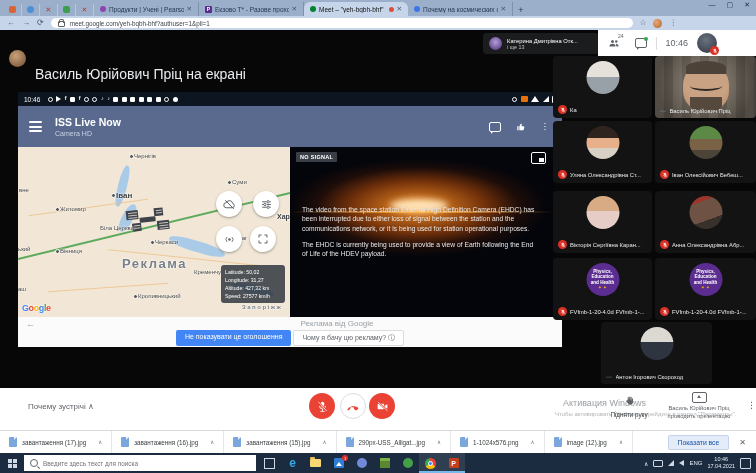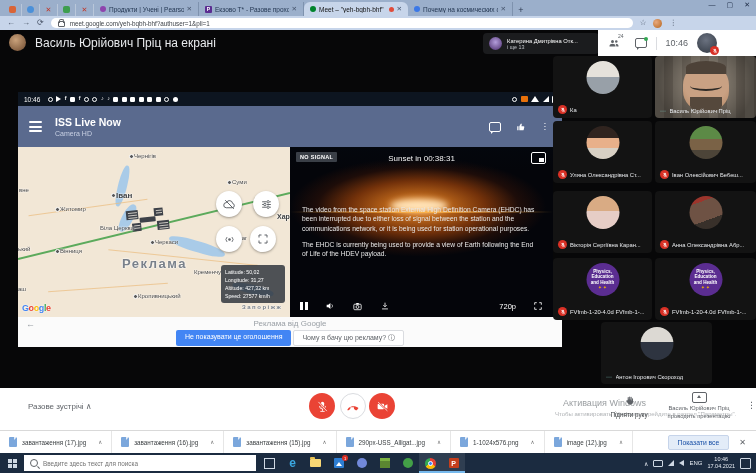--- a/index.html
+++ b/index.html
@@ -38,21 +38,21 @@
   .sup24{font-size:5px;color:#5f6368;position:relative;top:-4px;left:-2px;}
   .chatic{width:10px;height:8px;border:1.2px solid #5f6368;border-radius:2px;position:relative;}
   .chatic::after{content:"";position:absolute;left:1px;bottom:-3px;border-left:3px solid #5f6368;border-bottom:3px solid transparent;}
   .chatic .gdot{position:absolute;right:-2.5px;top:-2.5px;width:4.5px;height:4.5px;border-radius:50%;background:#34A853;}
   .vsep{width:1px;height:13px;background:#dadce0;}
   .hclock{font-size:9px;color:#5f6368;}
   .self{width:20px;height:20px;border-radius:50%;background:radial-gradient(circle at 45% 35%,#6b7280,#2f3640);position:relative;flex:none;}
   .badge-red{position:absolute;right:-2px;bottom:-2px;width:9px;height:9px;background:#D93025;border-radius:50%;display:flex;align-items:center;justify-content:center;}
   .presenter-banner{position:absolute;left:9px;top:4px;display:flex;align-items:center;gap:9px;}
   .pb-av{width:17px;height:17px;border-radius:50%;background:radial-gradient(circle at 40% 35%,#caa27b,#6e4a2f);}
-  .pb-text{font-size:12px;color:#E8EAED;}
+  .pb-text{font-size:14px;color:#E8EAED;margin-top:32px;}
   .viewers-pill{position:absolute;left:483px;top:3px;width:116px;height:21px;border-radius:4px;background:rgba(28,29,32,.95);display:flex;align-items:center;gap:5px;padding:0 6px;box-sizing:border-box;}
   .vp-av{width:13px;height:13px;border-radius:50%;background:radial-gradient(circle at 50% 40%,#b39ddb,#4a2c6b);flex:none;}
   .vp-name{font-size:5.8px;color:#fff;white-space:nowrap;overflow:hidden;width:86px;}
   .vp-more{font-size:5.4px;color:#bdc1c6;}
 
   
   .tile{position:absolute;background:#131313;border-radius:4px;overflow:hidden;}
   .tile .av{position:absolute;left:50%;top:5px;transform:translateX(-50%);width:33px;height:33px;border-radius:50%;overflow:hidden;}
   .tile .nrow{position:absolute;left:5px;right:3px;bottom:4px;display:flex;align-items:center;gap:3px;}
   .tile .nm{font-size:5.8px;color:#e8eaed;white-space:nowrap;overflow:hidden;text-overflow:ellipsis;}
@@ -126,21 +126,21 @@
   .vmsg{position:absolute;left:12px;top:58px;width:236px;color:#e8e8e8;font-size:6.7px;line-height:1.38;}
   .vmsg p{margin:0 0 7px;}
   .vctl{position:absolute;left:0;bottom:2px;width:100%;height:18px;display:flex;align-items:center;padding:0 10px;gap:17px;box-sizing:border-box;}
   .pause{display:flex;gap:2.5px;}
   .pause i{width:2.5px;height:8px;background:#fff;display:block;}
   .vq{margin-left:auto;font-size:7.5px;color:#fff;}
 
   
   .adbar{height:30px;background:#FBFBFB;position:relative;}
   .ad-back{position:absolute;left:8px;top:2px;font-size:9px;color:#9aa0a6;}
-  .ad-label{position:absolute;left:0;top:2px;width:100%;text-align:center;font-size:8px;color:#9aa0a6;}
+  .ad-label{position:absolute;left:0;top:2px;width:100%;text-align:center;font-size:8px;color:#9aa0a6;padding-left:47px;}
   .ad-buttons{position:absolute;left:0;top:13px;width:100%;display:flex;justify-content:center;gap:2px;}
   .ad-blue{background:#4285F4;color:#fff;font-size:7px;padding:3px 9px;border-radius:2px;}
   .ad-white{background:#fff;color:#5f6368;font-size:7px;padding:2px 8px;border:1px solid #dadce0;border-radius:2px;}
 
   
   .meet-bottom{position:absolute;left:0;top:358px;width:756px;height:42px;background:#fff;}
   .details{position:absolute;left:28px;top:14px;font-size:8px;color:#5f6368;}
   .callbtn{position:absolute;top:5px;width:26px;height:26px;border-radius:50%;display:flex;align-items:center;justify-content:center;}
   .callbtn.red{background:#EA4335;}
   .callbtn.white{background:#fff;border:1px solid #dadce0;box-sizing:border-box;}
@@ -398,47 +398,24 @@
             </div>
           <div class="glogo" id="glogo"><span style="color: rgb(66, 133, 244);">G</span><span style="color: rgb(234, 67, 53);">o</span><span style="color: rgb(251, 188, 5);">o</span><span style="color: rgb(66, 133, 244);">g</span><span style="color: rgb(52, 168, 83);">l</span><span style="color: rgb(234, 67, 53);">e</span></div>
         </div>
 
         <div class="video">
           <div class="glow"></div>
           <div class="sun"></div>
           <div class="horiz"></div>
           <div class="vtop"></div>
           <div class="nosig">NO SIGNAL</div>
-          <div class="sunset">Sunset in 00:38:31</div>
           <div class="pip"></div>
           <div class="vmsg">
             <p>The video from the space station External High Definition Camera (EHDC) has been interrupted due to either loss of signal between the station and the communications network, or it is being used for station operational purposes.</p>
             <p>The EHDC is currently being used to provide a view of Earth following the End of Life of the HDEV payload.</p>
-          </div>
-          <div class="vctl">
-            <span class="pause">
-                <i></i>
-                <i></i>
-              </span>
-            <svg viewBox="0 0 24 24" width="10" height="10">
-                <path d="M4 9v6h4l5 4V5L8 9z" fill="#fff"></path>
-                <path d="M16 8a5 5 0 0 1 0 8" stroke="#fff" stroke-width="1.6" fill="none"></path>
-              </svg>
-            <svg viewBox="0 0 24 24" width="11" height="11">
-                <rect x="4" y="7" width="16" height="12" rx="2" fill="none" stroke="#fff" stroke-width="1.8"></rect>
-                <circle cx="12" cy="13" r="3.2" fill="none" stroke="#fff" stroke-width="1.8"></circle>
-                <rect x="9" y="4.5" width="6" height="3" rx="1" fill="#fff"></rect>
-              </svg>
-            <svg viewBox="0 0 24 24" width="10" height="10">
-                <path d="M12 4v9M8 10l4 4 4-4M5 19h14" fill="none" stroke="#fff" stroke-width="2"></path>
-              </svg>
-            <span class="vq">720p</span>
-            <svg viewBox="0 0 24 24" width="10" height="10">
-                <path d="M4 9V4h5M15 4h5v5M20 15v5h-5M9 20H4v-5" fill="none" stroke="#fff" stroke-width="2"></path>
-              </svg>
           </div>
         </div>
       </div>
 
       <div class="adbar">
         <span class="ad-back">←</span>
         <div class="ad-label">Реклама від Google</div>
         <div class="ad-buttons">
           <span class="ad-blue">Не показувати це оголошення</span>
           <span class="ad-white">Чому я бачу цю рекламу? ⓘ</span>
@@ -592,21 +569,21 @@
         <svg viewBox="0 0 24 24" width="6" height="6">
             <path d="M12 3a3 3 0 0 1 3 3v5a3 3 0 0 1-6 0V6a3 3 0 0 1 3-3z" fill="#fff"></path>
             <path d="M6 11a6 6 0 0 0 12 0M12 17v4M4 3l16 18" stroke="#fff" stroke-width="2" fill="none"></path>
           </svg>
       </span>
     </span>
   </div>
 
   <div class="meet-bottom">
     <span class="details">
-      <span>Разове зустрічі</span> <span>∧</span>
+      <span>Почему зустрічі</span> <span>∧</span>
     </span>
     <span class="wm1">Активация Windows</span>
     <span class="wm2">Чтобы активировать Windows, перейдите в раздел "Параметры".</span>
     <span class="callbtn red" style="left:309px;">
       <svg viewBox="0 0 24 24" width="13" height="13">
           <path d="M12 3a3 3 0 0 1 3 3v5a3 3 0 0 1-6 0V6a3 3 0 0 1 3-3z" fill="#fff"></path>
           <path d="M6.5 11a5.5 5.5 0 0 0 11 0M12 16.5v3.5M8 21h8" stroke="#fff" stroke-width="1.6" fill="none"></path>
           <path d="M4.5 3.5l15.5 17" stroke="#EA4335" stroke-width="3.4"></path>
           <path d="M4.5 3.5l15.5 17" stroke="#fff" stroke-width="1.4"></path>
         </svg>

